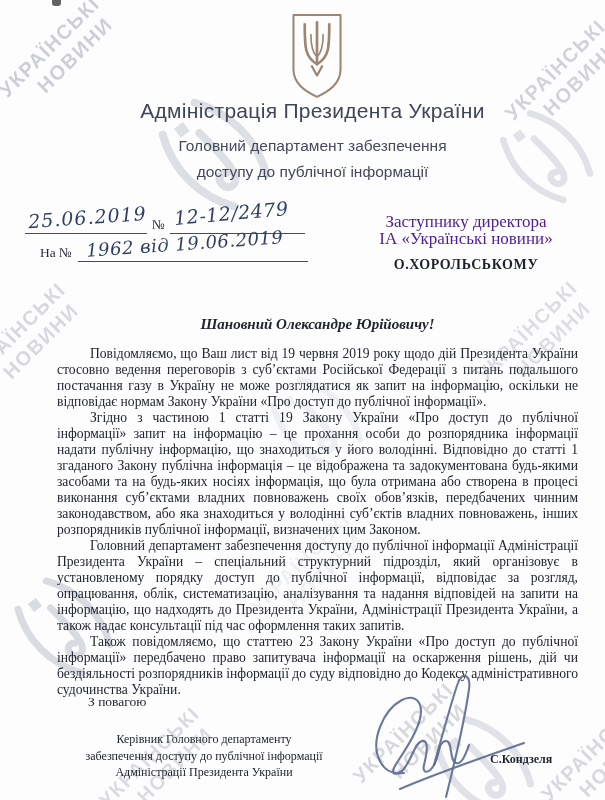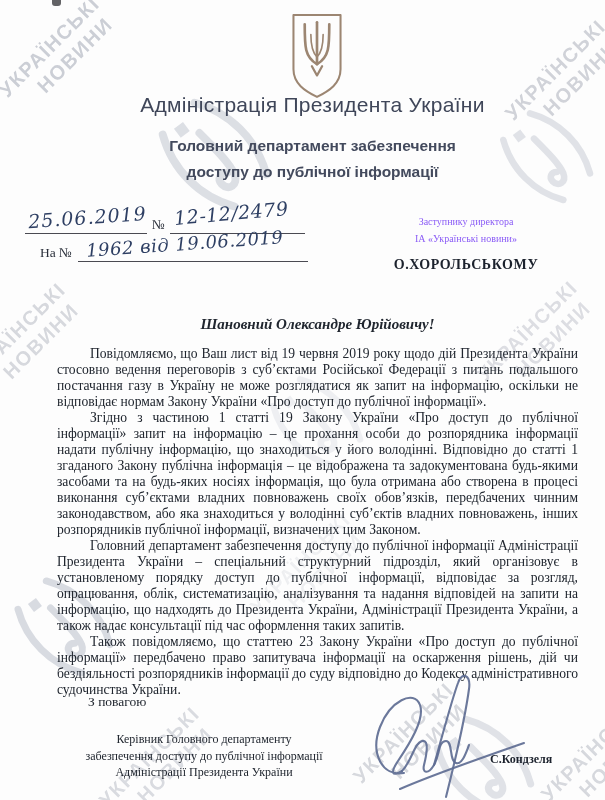--- a/index.html
+++ b/index.html
@@ -53,30 +53,30 @@
 
   .speck {
     position: absolute; left: 52px; top: 0; width: 9px; height: 6px;
     background: #3c3c40; border-radius: 0 0 3px 3px; opacity: .8;
   }
 
   
   .emblem { position: absolute; left: 288px; top: 12px; }
   .emblem path { fill: none; stroke: #9c8672; stroke-linecap: round; stroke-linejoin: round; }
   .org-name {
-    position: absolute; left: 20px; top: 93px; width: 585px;
+    position: absolute; left: 20px; top: 99px; width: 585px;
     text-align: center;
     font-family: "Liberation Sans", "DejaVu Sans", sans-serif;
     font-size: 21px; color: #3f4659; letter-spacing: 0.3px;
   }
   .dept-line {
     position: absolute; left: 20px; width: 585px;
     text-align: center;
     font-family: "Liberation Sans", "DejaVu Sans", sans-serif;
-    font-size: 15.5px; color: #434a5d; font-weight: bold;
+    font-size: 15.5px; color: #434a5d;
   }
   .dept1 { top: 137px; }
   .dept2 { top: 163px; }
 
   
   .reference { position: absolute; left: 0; top: 200px; width: 345px; height: 85px; }
   .ref-ul { position: absolute; border-bottom: 1px solid #4a4a52; height: 1px; }
   .ul-date  { left: 25px;  top: 33px; width: 122px; }
   .ul-num   { left: 170px; top: 33px; width: 135px; }
   .ul-reply { left: 78px;  top: 61px; width: 230px; }
@@ -89,21 +89,21 @@
     font-style: italic;
     color: #2e3f63;
     white-space: nowrap;
   }
   .hw-date  { left: 28px;  top: 6px;  font-size: 19px; transform: rotate(-4deg); letter-spacing: 1px; }
   .hw-num   { left: 174px; top: 2px;  font-size: 19px; transform: rotate(-5deg); letter-spacing: 0.5px; }
   .hw-reply { left: 86px;  top: 33px; font-size: 18px; transform: rotate(-4deg); letter-spacing: 0.5px; }
 
   
   .recipient { position: absolute; left: 352px; top: 213px; width: 228px; text-align: center; }
-  .recipient-line { font-size: 10px; color: #8b5cf6; line-height: 17px; }
+  .recipient-line { font-size: 17px; color: #4c1d95; line-height: 17px; }
   .recipient-name {
     margin-top: 10px; font-size: 14px; font-weight: bold;
     letter-spacing: 0.6px; color: #1c222d;
   }
 
   
   .salutation {
     position: absolute; left: 57px; top: 316px; width: 521px;
     text-align: center; font-weight: bold; font-style: italic;
     font-size: 15px; color: #20262f;

